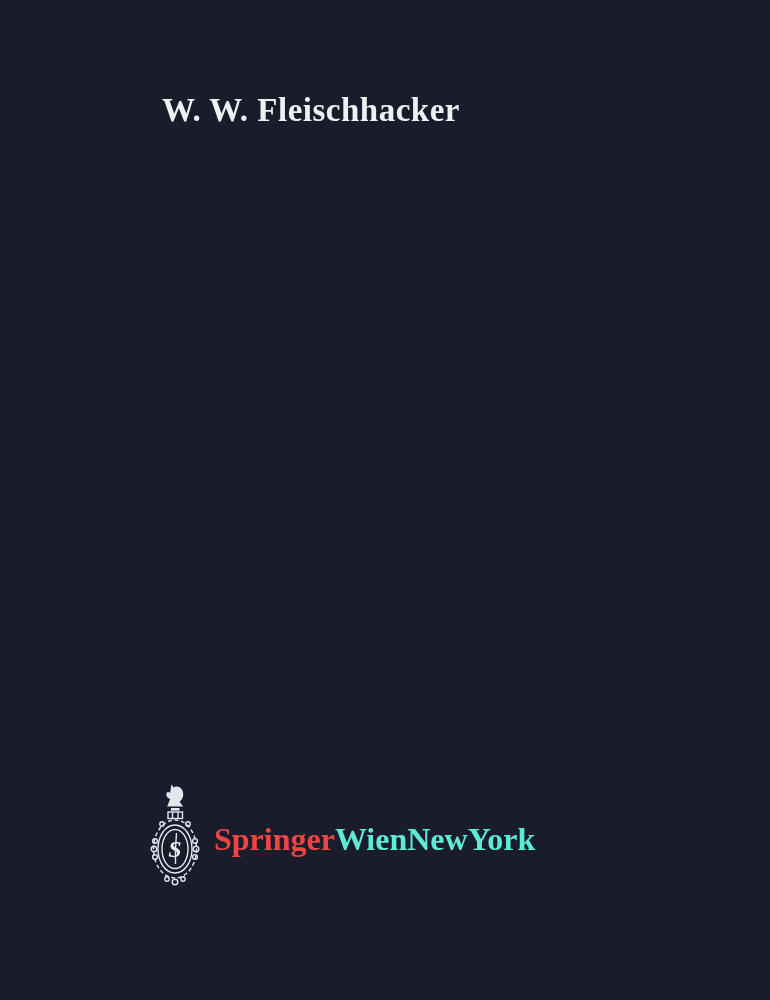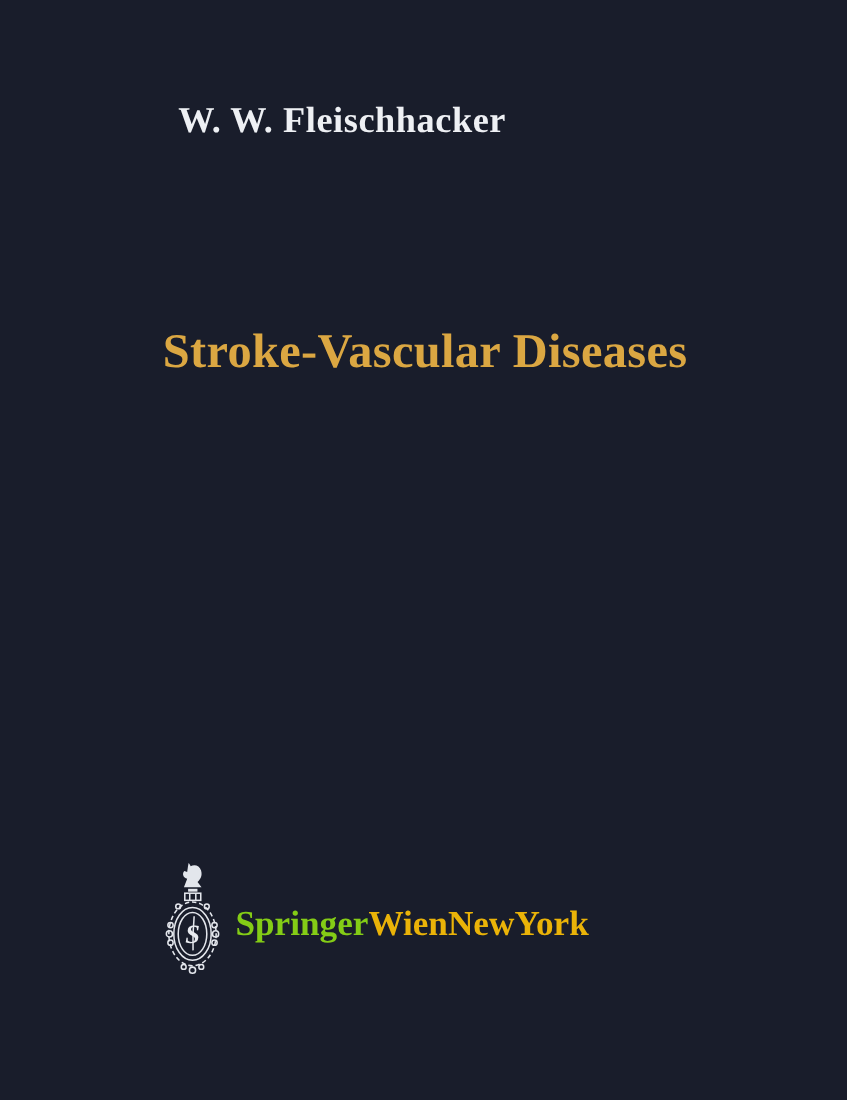--- a/index.html
+++ b/index.html
@@ -54,22 +54,22 @@
   }
   .publisher-name {
     font-size: 32px;
     font-weight: bold;
     line-height: 1.1;
     letter-spacing: 0px;
     white-space: nowrap;
     position: relative;
     top: 5px;
   }
-  .publisher-name .gold { color: #84cc16; text-align: center; }
-  .publisher-name .white { color: #eab308; margin-top: 33px; }
+  .publisher-name .gold { color: #ef4444; text-align: center; }
+  .publisher-name .white { color: #5eead4; margin-top: 33px; }
   .emblem-stroke {
     fill: none;
     stroke: #e3e6ec;
     stroke-width: 1.4;
   }
   .emblem-fill {
     fill: #e3e6ec;
     stroke: none;
   }
   .emblem-monogram {
@@ -82,21 +82,20 @@
 </style>
 </head>
 <body>
 
 <div class="cover">
 
   <header class="authors">
     <div class="author-line">W. W. Fleischhacker</div>
   </header>
 
-  <h1 class="title">Stroke-Vascular Diseases</h1>
 
   <footer class="publisher">
     <svg class="emblem" viewBox="0 0 50 104" aria-hidden="true">
 
       <path class="emblem-fill" d="M21.5 1.5
                C21.5 1.5 23.2 3.4 23.3 4.6
                C26.5 2.4 31.4 3.6 32.8 8.4
                C34.2 13.2 32.2 16.4 29.6 18.8
                L33.2 23.6 L17.2 23.6 L20.2 15.8
                C16.6 15.2 15.2 11.2 17.6 8.8

